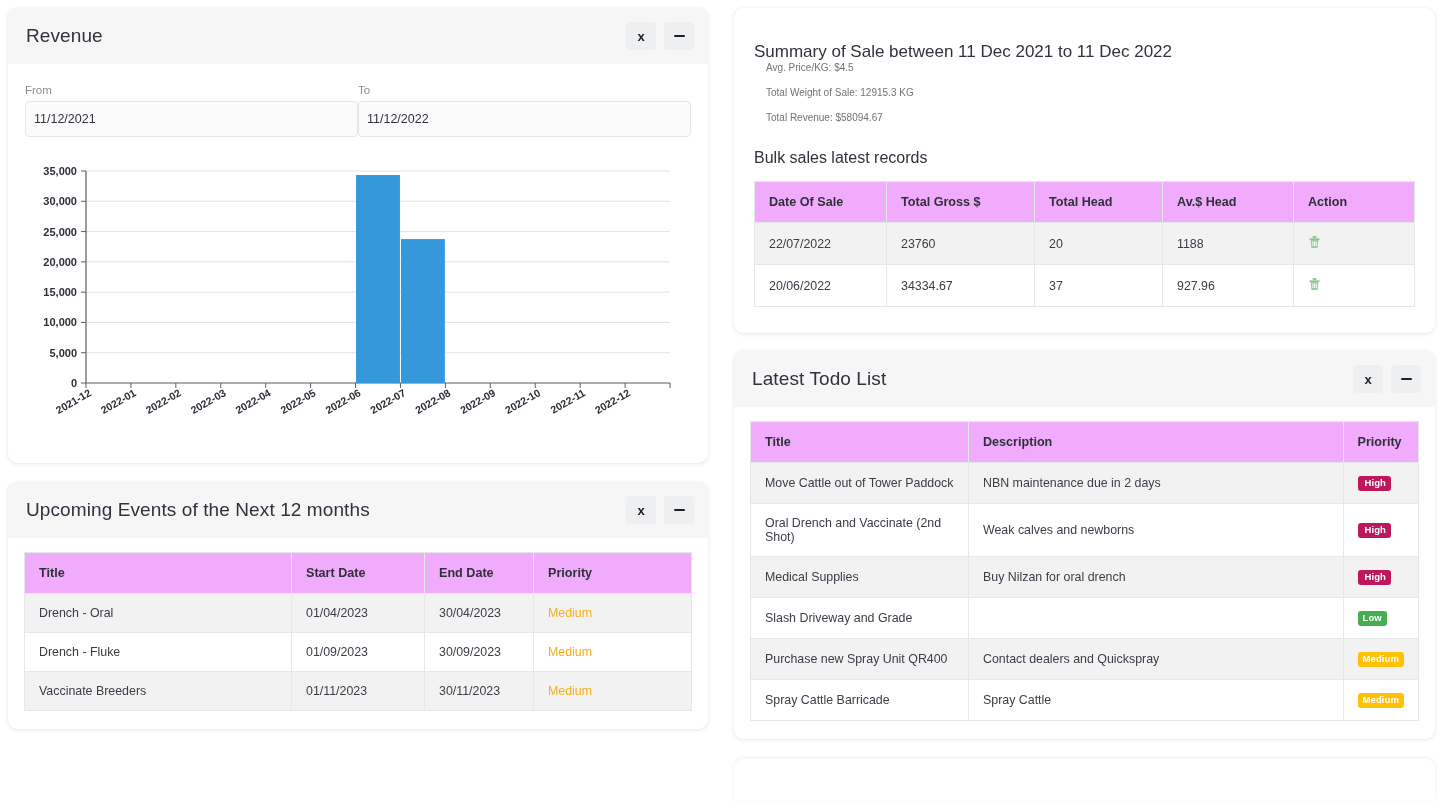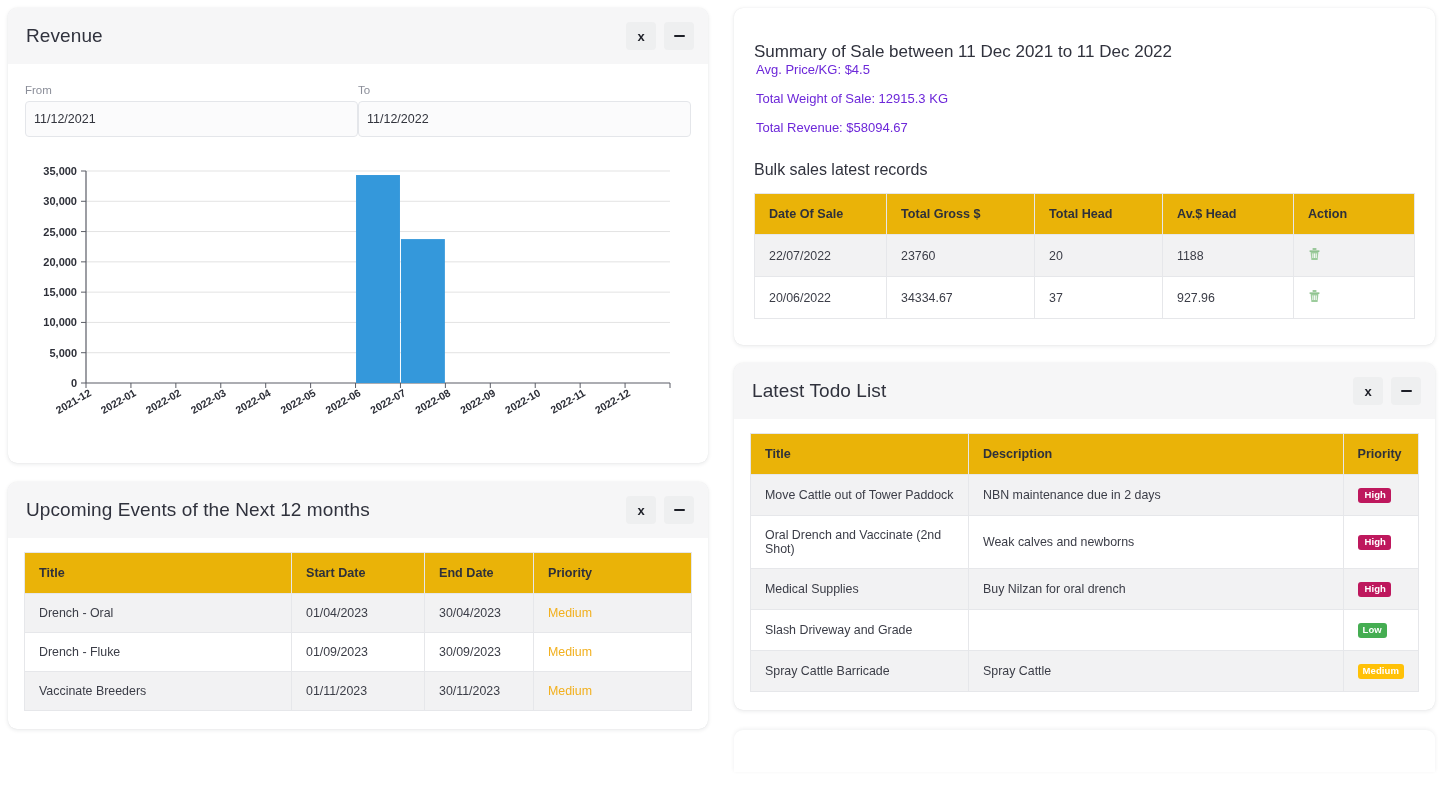--- a/index.html
+++ b/index.html
@@ -105,44 +105,44 @@
   .xtick-text { font-size: 10.5px; fill: #2d2f38; font-family: "Liberation Sans", sans-serif; font-weight: 700; }
 
   
   .summary-body { padding: 34px 20px 26px 20px; }
   .summary-title {
     font-size: 17px;
     color: #30323d;
     font-weight: 400;
   }
   .summary-line {
-    font-size: 13px;
-    color: #6d28d9;
-    margin: 0 0 14px 2px;
+    font-size: 10px;
+    color: #737373;
+    margin: 0 0 14px 12px;
   }
   .sub-title {
     font-size: 16px;
     color: #30323d;
     font-weight: 400;
     margin: 26px 0 14px 0;
   }
 
   
   table {
     width: 100%;
     border-collapse: collapse;
     font-size: 12.4px;
   }
   table th {
     text-align: left;
     font-weight: 700;
     color: #2f313a;
     padding: 13px 14px;
     border: 1px solid #e6e7ea;
-    background: #eab308;
+    background: #f0abfc;
     font-size: 12.6px;
     white-space: nowrap;
   }
   table td {
     padding: 12px 14px;
     border: 1px solid #e6e7ea;
     color: #3b3d47;
     vertical-align: middle;
   }
   tbody tr:nth-child(odd) td { background: #f2f2f3; }
@@ -441,20 +441,25 @@
                 <td class="c-title">Medical Supplies</td>
                 <td>Buy Nilzan for oral drench</td>
                 <td class="c-prio"><span class="badge high">High</span></td>
               </tr>
               <tr>
                 <td class="c-title">Slash Driveway and Grade</td>
                 <td></td>
                 <td class="c-prio"><span class="badge low">Low</span></td>
               </tr>
               <tr>
+                <td class="c-title">Purchase new Spray Unit QR400</td>
+                <td>Contact dealers and Quickspray</td>
+                <td class="c-prio"><span class="badge medium">Medium</span></td>
+              </tr>
+              <tr>
                 <td class="c-title">Spray Cattle Barricade</td>
                 <td>Spray Cattle</td>
                 <td class="c-prio"><span class="badge medium">Medium</span></td>
               </tr>
             </tbody>
         </table>
       </div>
     </div>
 
     <div class="ghost-card">

